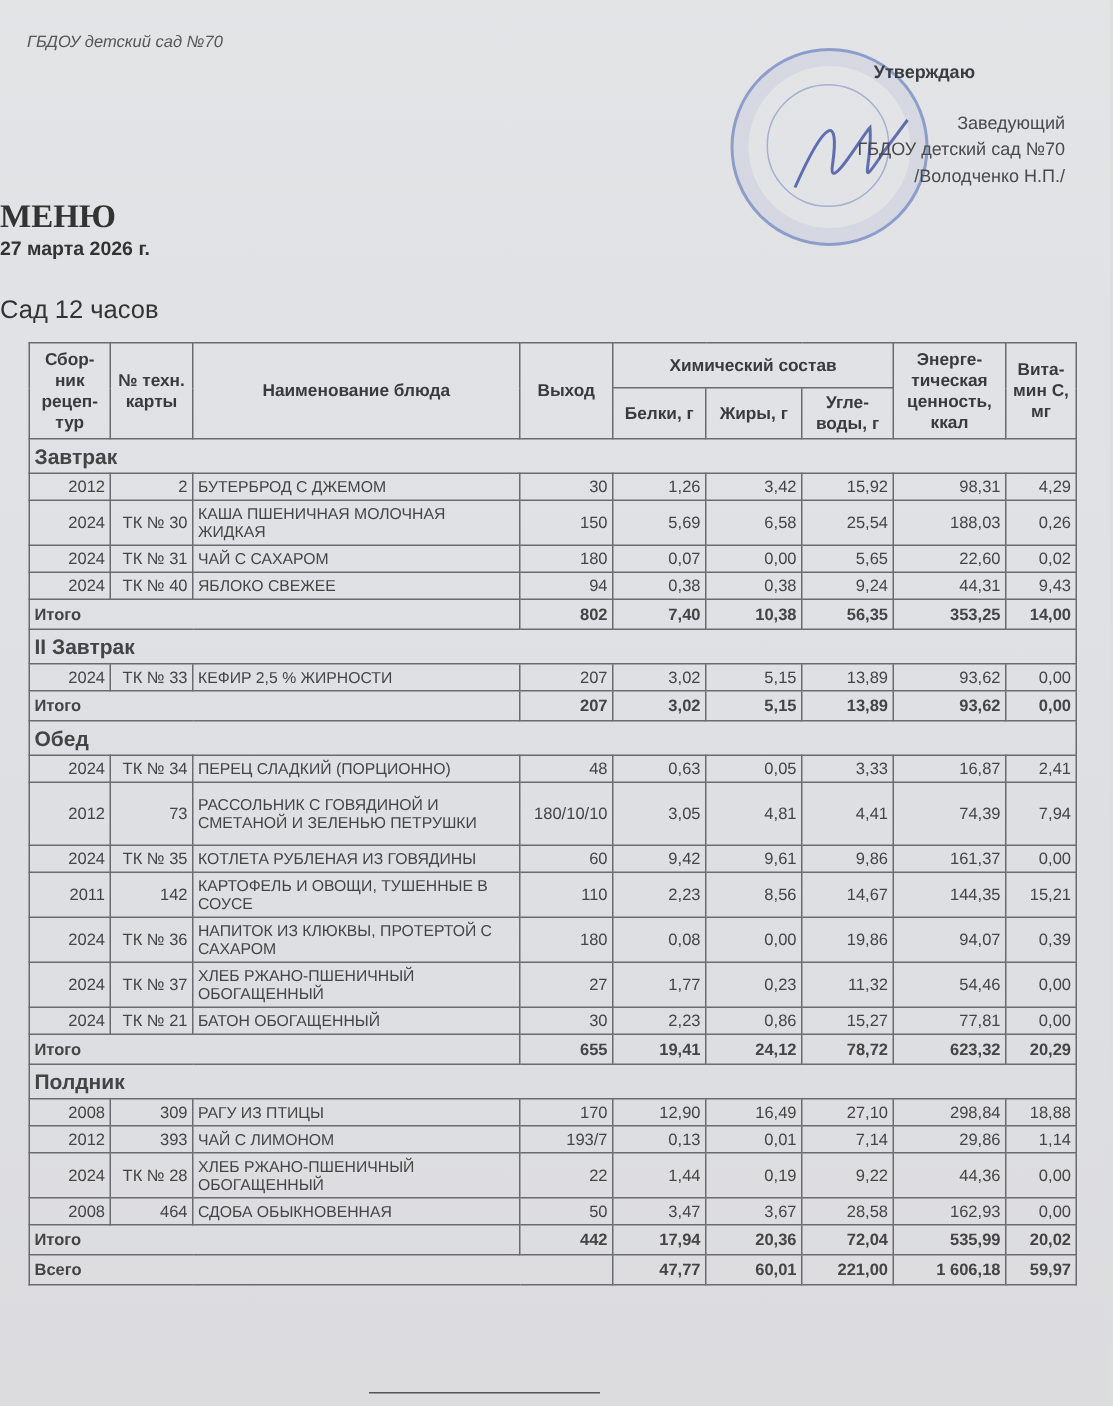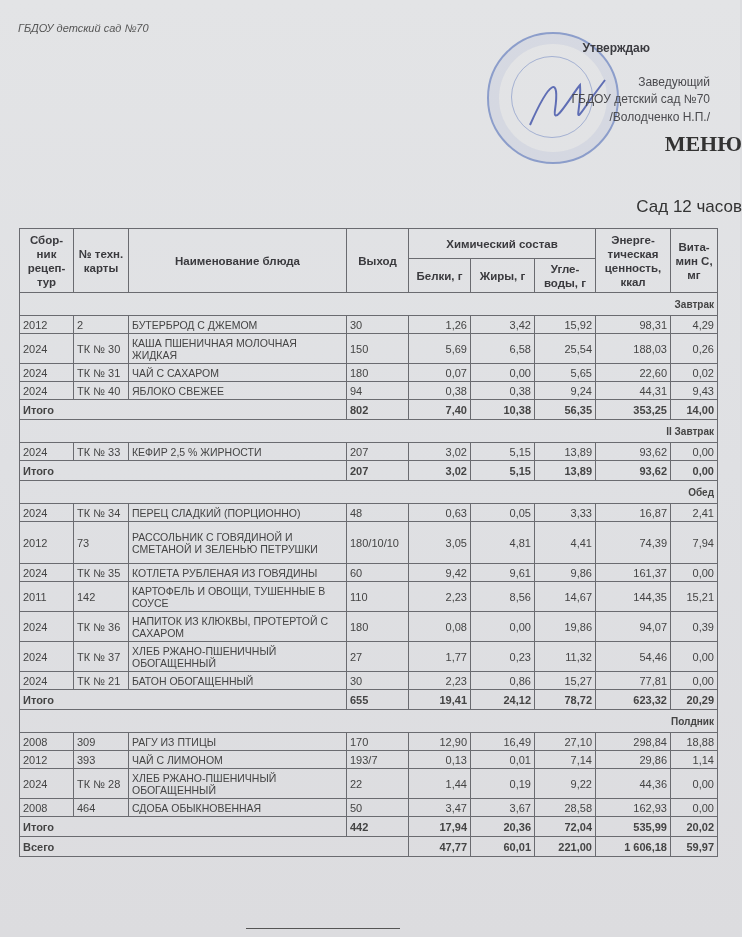--- a/index.html
+++ b/index.html
@@ -8,32 +8,32 @@
   .page { position:absolute; left:0; top:0; width:740px; height:937px;
     background:linear-gradient(180deg,#e3e4e6 0%,#dfe0e3 50%,#dcdcdf 100%); }
   .org { position:absolute; left:18px; top:22px; font-size:11px; font-style:italic; color:#555; }
   .approve { position:absolute; right:30px; top:40px; text-align:right; font-size:12px; color:#4a4a4e; line-height:17.5px;margin-left:32px; }
   .approve .head { font-weight:bold; margin-right:60px; margin-bottom:16px; color:#3b3b40; }
   .stamp { position:absolute; left:487px; top:32px; width:128px; height:128px; border-radius:50%;
     border:2px solid rgba(70,100,180,0.55); box-shadow: inset 0 0 0 10px rgba(120,140,200,0.12); }
   .stamp .inner { position:absolute; left:22px; top:22px; width:80px; height:80px; border-radius:50%;
     border:1.5px solid rgba(70,100,180,0.4); }
   .sig { position:absolute; left:520px; top:70px; }
-  .title { position:absolute; left:0; width:742px; text-align:right; }
+  .title { position:absolute; left:0; width:742px; text-align:left; }
   .t1 { top:131px; font-family:"Liberation Serif", serif; font-weight:bold; font-size:22px; color:#333; }
   .t2 { top:158px; font-weight:bold; font-size:13px; color:#333; }
   .t3 { top:197px; font-size:17px; font-weight:normal; color:#333; }
   table { position:absolute; left:19px; top:228px; width:698px; border-collapse:collapse;
     font-size:11px; color:#444; table-layout:fixed; }
   th, td { border:1px solid #6a6b70; padding:0 3px; }
   th { font-weight:bold; font-size:11.5px; line-height:14px; color:#3a3a3e; text-align:center; }
-  td.c { text-align:left; }
+  td.c { text-align:right; }
   td.r { text-align:right; }
   td.name { text-align:left; font-size:10.5px; line-height:12px;margin-top:28px; }
-  tr.sec td { text-align:right; font-weight:bold; font-size:10px; height:22px; }
+  tr.sec td { text-align:left; font-weight:bold; font-size:14px; height:22px; }
   tr.tot td { font-weight:bold; }
   .line { position:absolute; left:246px; top:928px; width:154px; height:1px; background:#555; }
 </style>
 </head>
 <body>
 
 <div class="page">
   <div class="org">ГБДОУ детский сад №70</div>
 
   <div class="stamp">
@@ -44,20 +44,21 @@
   </svg>
 
   <div class="approve">
     <div class="head">Утверждаю</div>
     <div>Заведующий</div>
     <div>ГБДОУ детский сад №70</div>
     <div>/Володченко Н.П./</div>
   </div>
 
   <div class="title t1">МЕНЮ</div>
+  <div class="title t2">27 марта 2026 г.</div>
   <div class="title t3">Сад 12 часов</div>
 
   <table>
     <colgroup>
       <col style="width:54px">
         <col style="width:55px">
         <col style="width:218px">
         <col style="width:62px">
       <col style="width:62px">
         <col style="width:64px">

